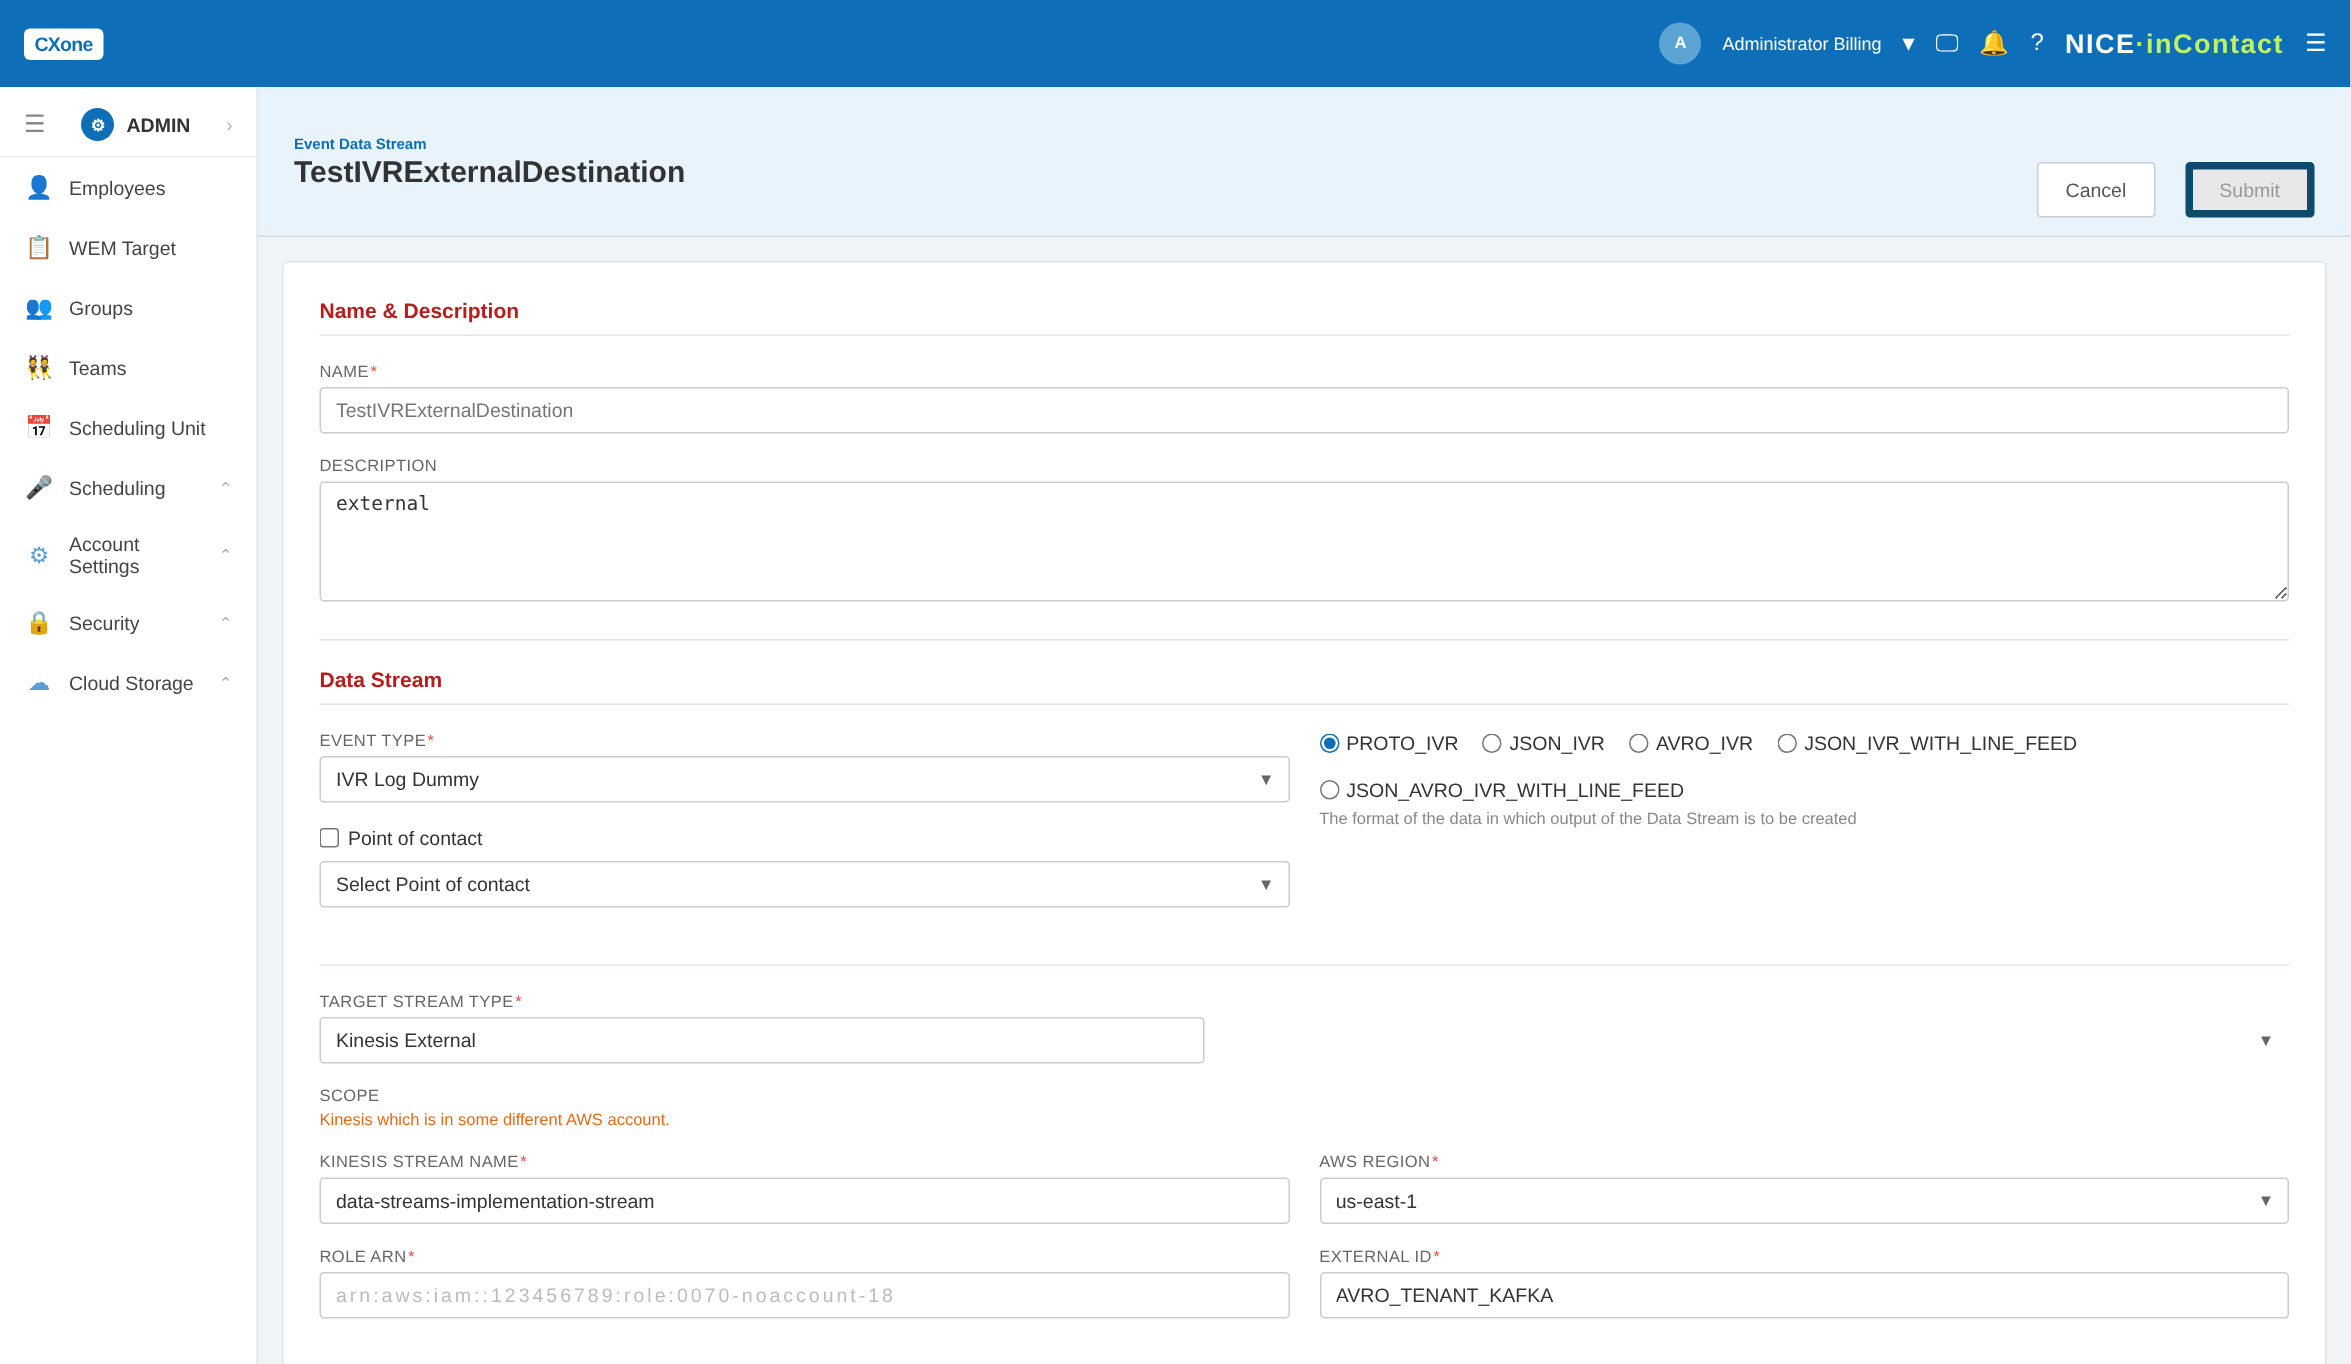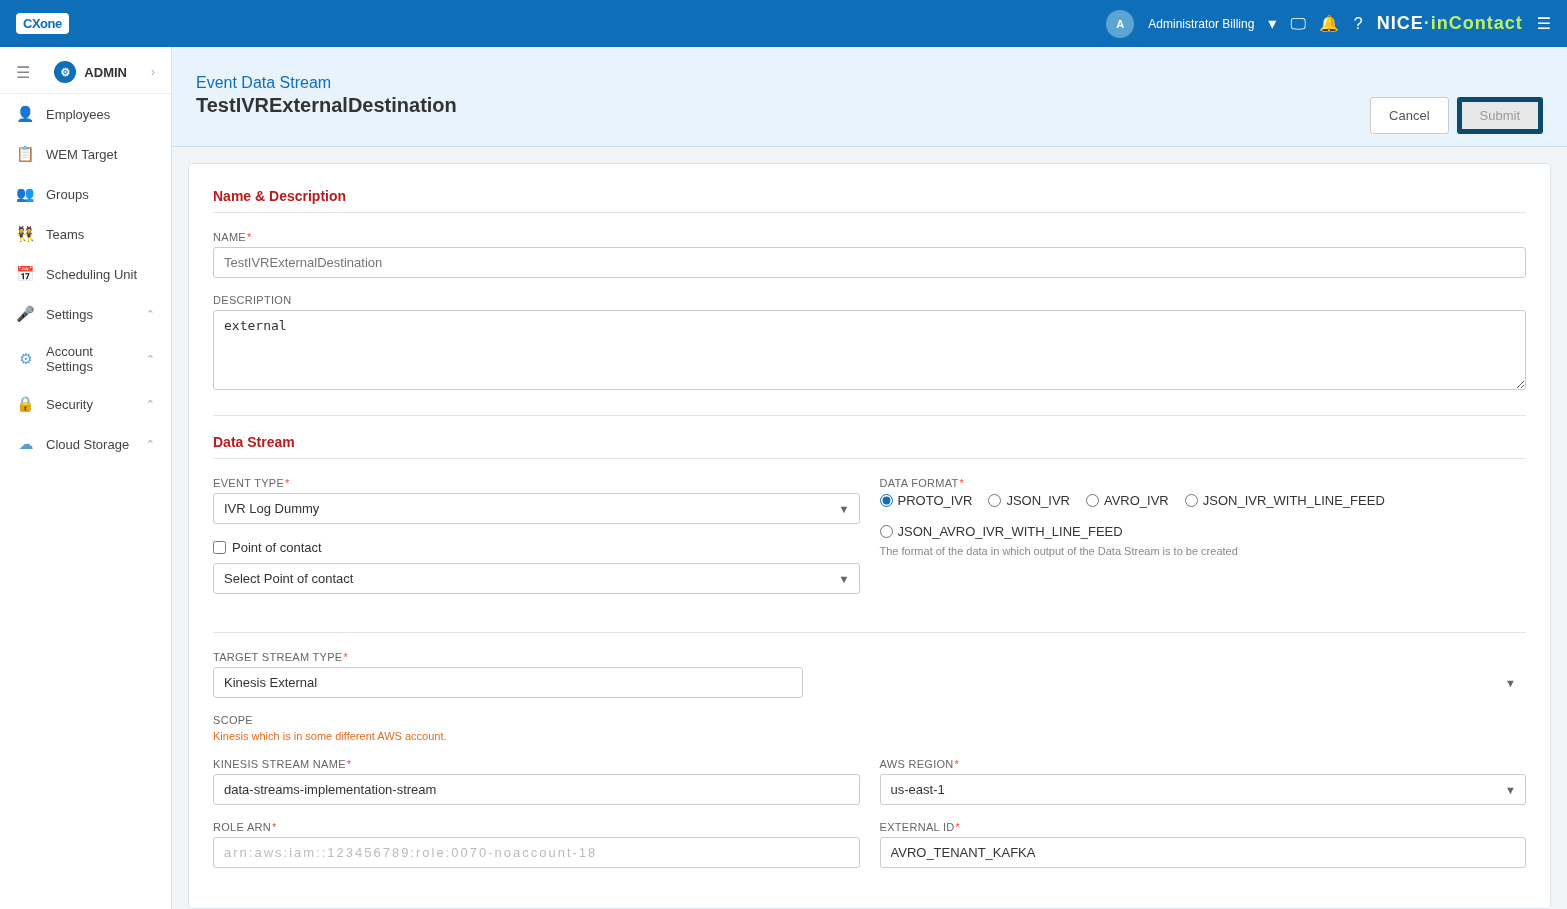--- a/index.html
+++ b/index.html
@@ -1,20 +1,20 @@
 <!DOCTYPE html>
 <html><head>
   <meta charset="utf-8">
   <style>
     * { box-sizing: border-box; margin: 0; padding: 0; }
     body { font-family: 'Segoe UI', Arial, sans-serif; font-size: 13px; background: #f0f4f7; color: #333; }
 
     
     .top-nav {
-      height: 47px;
+      height: 58px;
       background: #0e6eb8;
       display: flex;
       align-items: center;
       justify-content: space-between;
       padding: 0 16px;
     }
     .top-nav-left { display: flex; align-items: center; gap: 10px; }
     .logo-box {
       background: white;
       border-radius: 4px;
@@ -82,23 +82,23 @@
 
     
     .page-header {
       background: #e8f3fb;
       padding: 10px 24px 12px 24px;
       border-bottom: 1px solid #ccdce9;
       display: flex;
       justify-content: space-between;
       align-items: center;
     }
-    .breadcrumb-link { color: #0e6eb8; font-size: 16px; cursor: pointer; text-decoration: none; }
+    .breadcrumb-link { color: #0e6eb8; font-size: 10px; cursor: pointer; text-decoration: none; font-weight: bold; }
     .page-title { font-size: 20px; font-weight: 600; color: #333; margin-top: 2px; }
-    .header-actions { display: flex; gap: 8px; margin-top: 40px; }
+    .header-actions { display: flex; gap: 20px; margin-top: 40px; }
     .btn-cancel {
       padding: 6px 18px; border: 1px solid #ccc; background: white;
       color: #555; border-radius: 3px; cursor: pointer; font-size: 13px;
     }
     .btn-submit {
       padding: 6px 18px; border: 5px solid #0c4a6e; background: #e8e8e8;
       color: #999; border-radius: 3px; cursor: pointer; font-size: 13px;
     }
 
     
@@ -190,21 +190,21 @@
     <div class="sidebar-item">
       <span class="si-icon">👯</span>
       <span class="si-label">Teams</span>
     </div>
     <div class="sidebar-item">
       <span class="si-icon">📅</span>
       <span class="si-label">Scheduling Unit</span>
     </div>
     <div class="sidebar-item">
       <span class="si-icon">🎤</span>
-      <span class="si-label">Settings</span>
+      <span class="si-label">Scheduling</span>
       <span class="si-chevron">⌃</span>
     </div>
     <div class="sidebar-item">
       <span class="si-icon">⚙</span>
       <span class="si-label">Account Settings</span>
       <span class="si-chevron">⌃</span>
     </div>
     <div class="sidebar-item">
       <span class="si-icon">🔒</span>
       <span class="si-label">Security</span>
@@ -276,23 +276,20 @@
               <select class="select-input">
                 <option>Select Point of contact</option>
               </select>
               <span class="select-chevron">▼</span>
             </div>
           </div>
         </div>
 
         <div>
           <div class="field-group">
-            <div class="field-label">
-              <span>DATA FORMAT</span><span class="required">*</span>
-            </div>
             <div class="radio-group">
               <label class="radio-item">
                 <input type="radio" name="dataformat" checked="" style="">
                 <span>PROTO_IVR</span>
               </label>
               <label class="radio-item">
                 <input type="radio" name="dataformat" style="">
                 <span>JSON_IVR</span>
               </label>
               <label class="radio-item">

